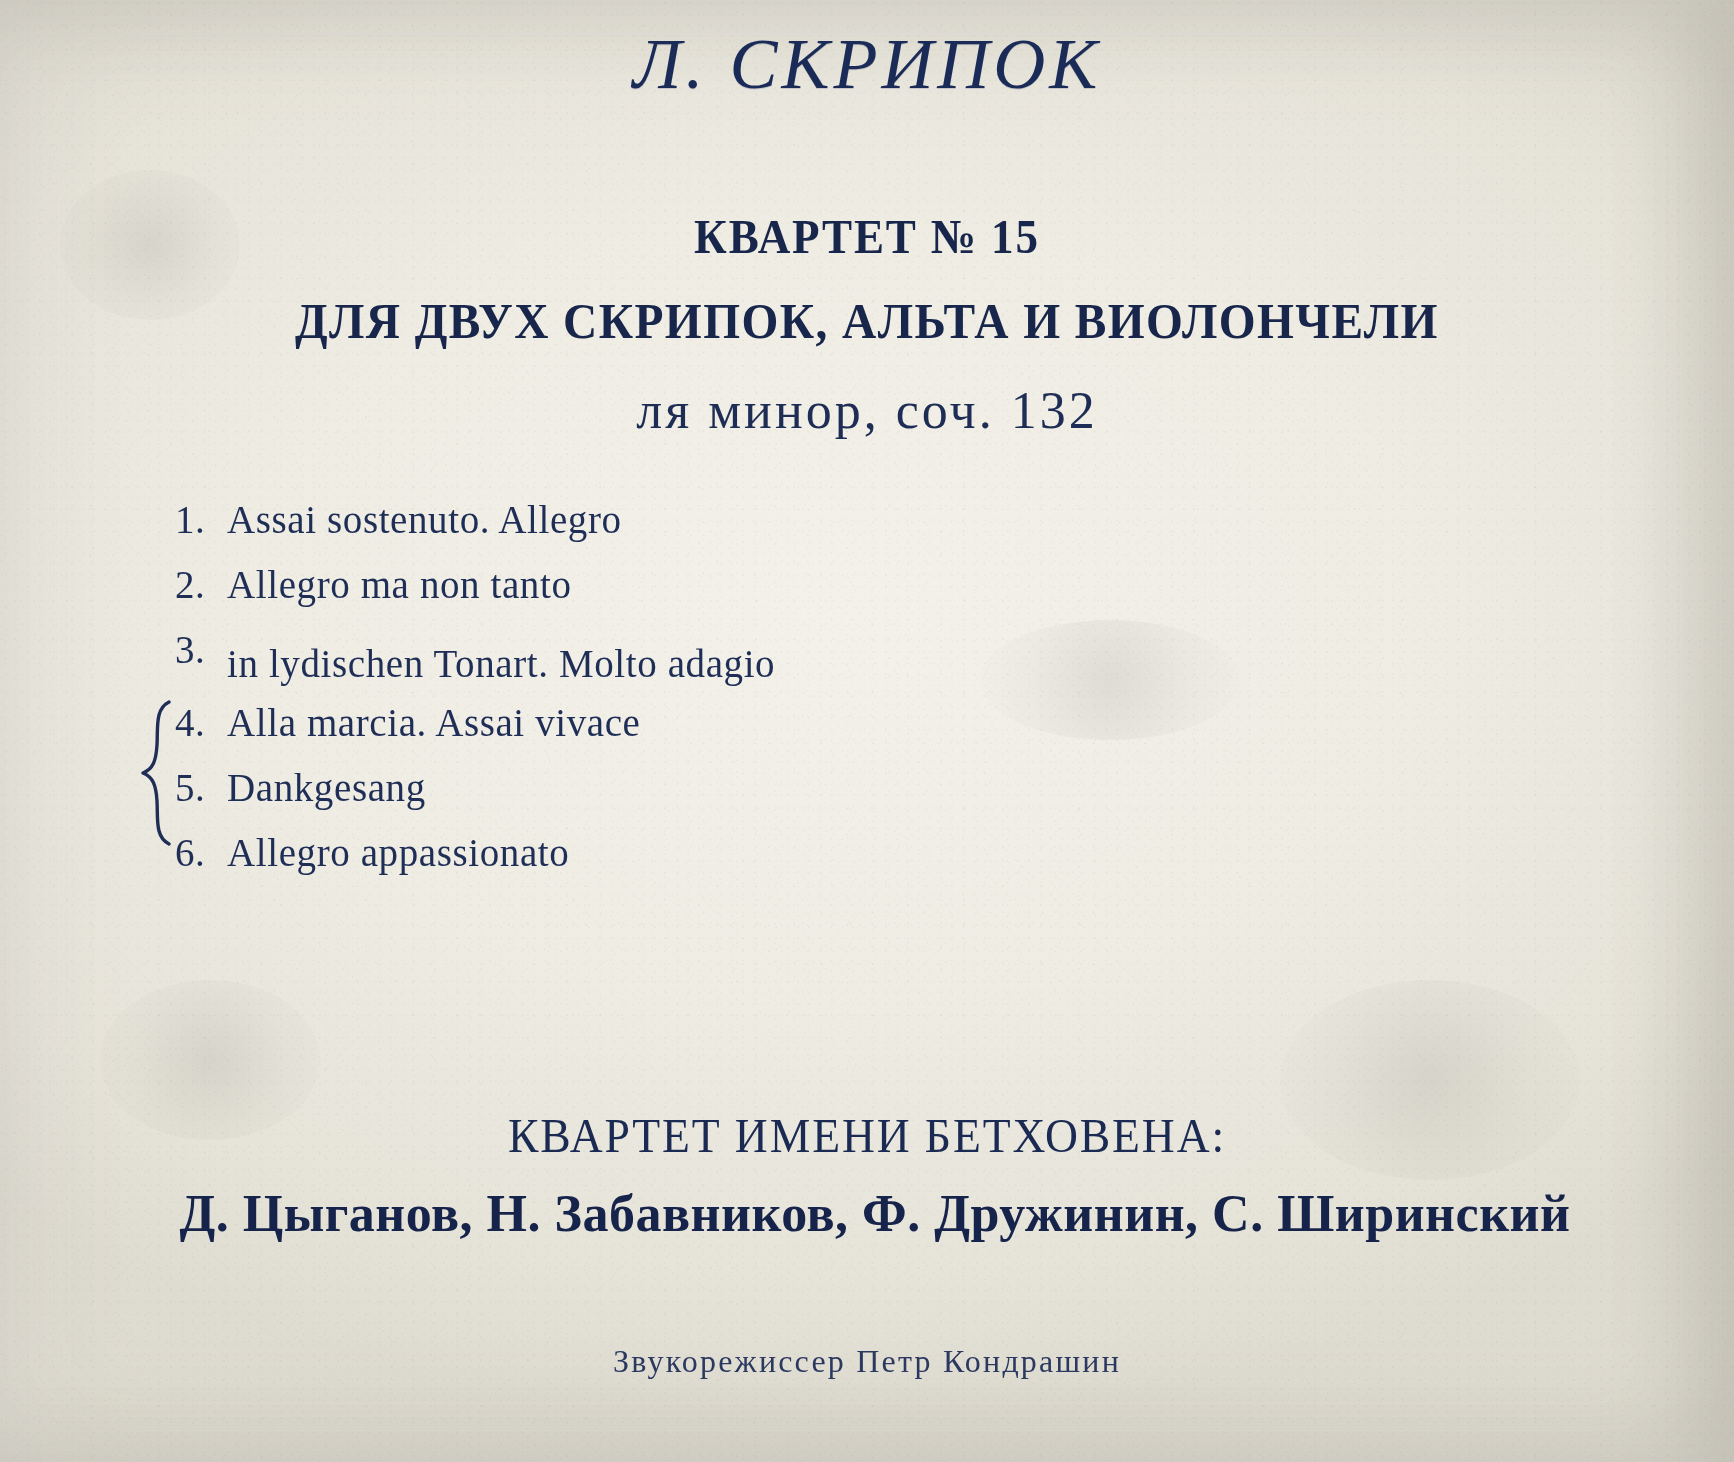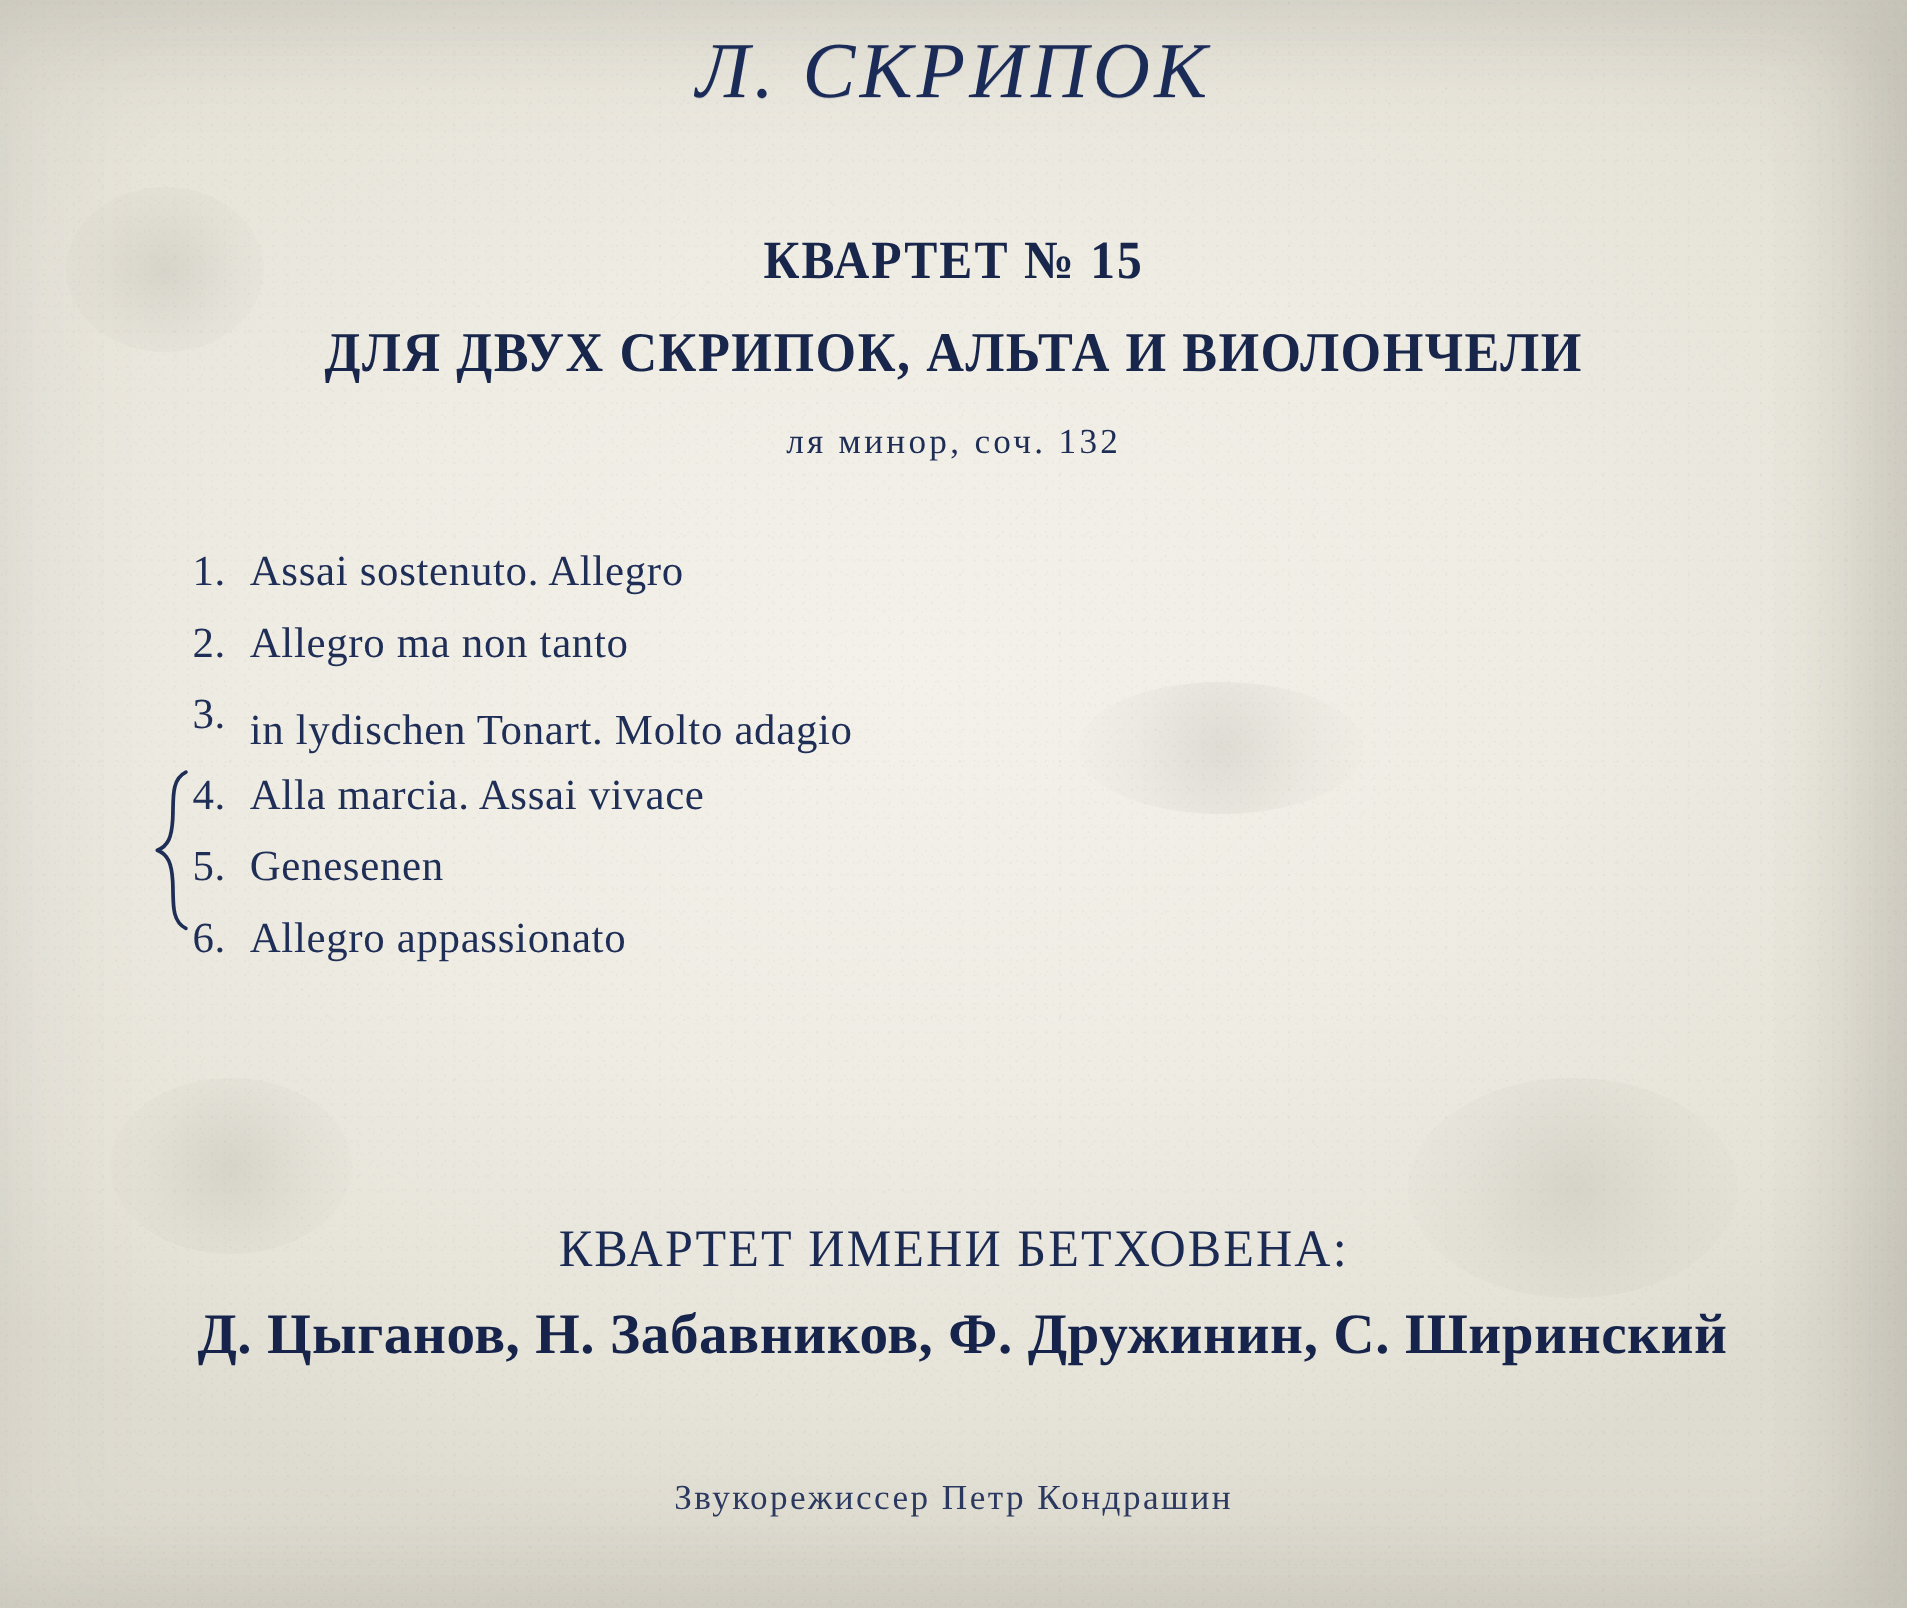--- a/index.html
+++ b/index.html
@@ -102,21 +102,21 @@
     transform: scaleX(0.93);
     color: #18264c;
   }
 
   .key-opus {
     position: absolute;
     top: 385px;
     left: 0;
     right: 0;
     text-align: center;
-    font-size: 32px;
+    font-size: 52px;
     line-height: 1;
     letter-spacing: 3px;
     color: #1e2d55;
   }
 
   .movements {
     position: absolute;
     top: 500px;
     left: 175px;
     width: 1330px;
@@ -247,21 +247,21 @@
           </svg>
         </span>
 
         <div class="mv">
           <span class="mv-num">4.</span>
           <span class="mv-text">Alla marcia. Assai vivace</span>
         </div>
 
         <div class="mv">
           <span class="mv-num">5.</span>
-          <span class="mv-text">Genesenen</span>
+          <span class="mv-text">Dankgesang</span>
         </div>
 
         <div class="mv">
           <span class="mv-num">6.</span>
           <span class="mv-text">Allegro appassionato</span>
         </div>
 
       </div>
     </div>
 

